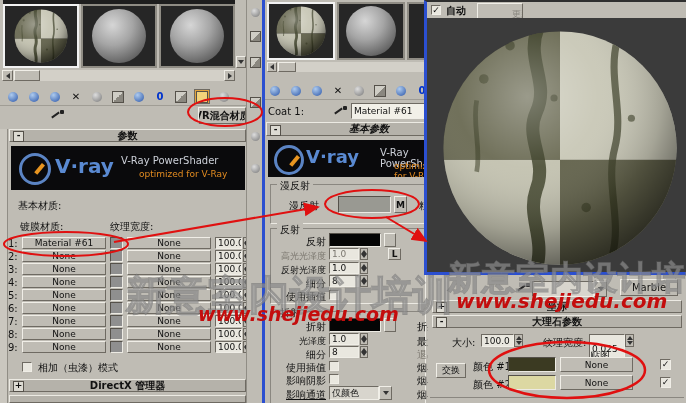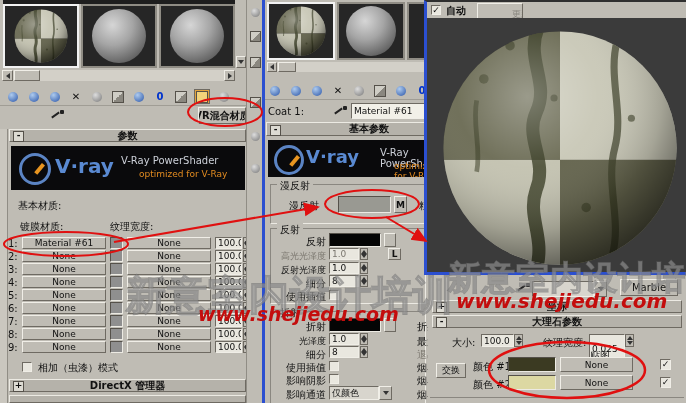--- a/index.html
+++ b/index.html
@@ -405,21 +405,21 @@
     </div>
 
     <div class="a lbl" style="left:3px;top:106px;">Coat 1:</div>
     <div class="a eyedrop" style="left:68px;top:105px;width:14px;height:13px;"></div>
     <div class="a sunk" style="left:86px;top:103px;width:77px;height:16px;background:#f2f0e8;">
       <span>Material #61</span>
     </div>
 
     <div class="a rollout" style="left:1px;top:122px;width:162px;height:14px;justify-content:flex-start;">
       <span class="pmbox" style="top:2px;">-</span>
-      <span style="position:absolute;left:82px;">基本参数</span>
+      <span style="position:absolute;left:82px;font-style:italic;">基本参数</span>
     </div>
 
     <div class="a banner" style="left:3px;top:140px;width:160px;height:37px;">
       <div class="vr-logo" style="left:6px;top:5px;width:24px;height:24px;"></div>
       <div class="a" style="left:38px;top:6px;font-size:18px;font-weight:bold;color:#5a8ad2;">V·ray</div>
       <div class="a" style="left:112px;top:7px;font-size:10px;color:#ccd0d8;">V-Ray PowerShader</div>
       <div class="a" style="left:126px;top:21px;font-size:9px;color:#e08a20;">optimized for V-Ray</div>
     </div>
 
     <div class="a grp" style="left:5px;top:184px;width:156px;height:40px;">
@@ -491,21 +491,21 @@
           <span class="tri-up"></span>
           <span class="tri-dn"></span>
         </div>
       <span class="a lbl gray" style="left:146px;top:36px;width:18px;">退出颜色</span>
       <span class="a lbl" style="left:0;top:49px;width:55px;text-align:right;">使用插值</span>
       <div class="a cb" style="left:58px;top:49px;width:10px;height:10px;"></div>
       <span class="a lbl" style="left:146px;top:49px;width:18px;">烟雾颜色</span>
       <span class="a lbl" style="left:0;top:62px;width:55px;text-align:right;">影响阴影</span>
       <div class="a cb" style="left:58px;top:62px;width:10px;height:10px;"></div>
       <span class="a lbl" style="left:146px;top:62px;width:18px;">烟雾倍增</span>
-      <span class="a lbl" style="left:0;top:76px;width:55px;text-align:right;">影响通道</span>
+      <span class="a lbl" style="left:0;top:76px;width:55px;text-align:right;text-decoration:underline;">影响通道</span>
       <div class="a sunk" style="left:58px;top:74px;width:50px;height:14px;background:#d8d5cd;">
           <span>仅颜色</span>
         </div>
       <div class="a scrollbtn" style="left:108px;top:74px;width:13px;height:14px;">
           <div class="tri-dn"></div>
         </div>
       <span class="a lbl" style="left:146px;top:76px;width:18px;">烟雾偏移</span>
     </div>
   </div>
 

